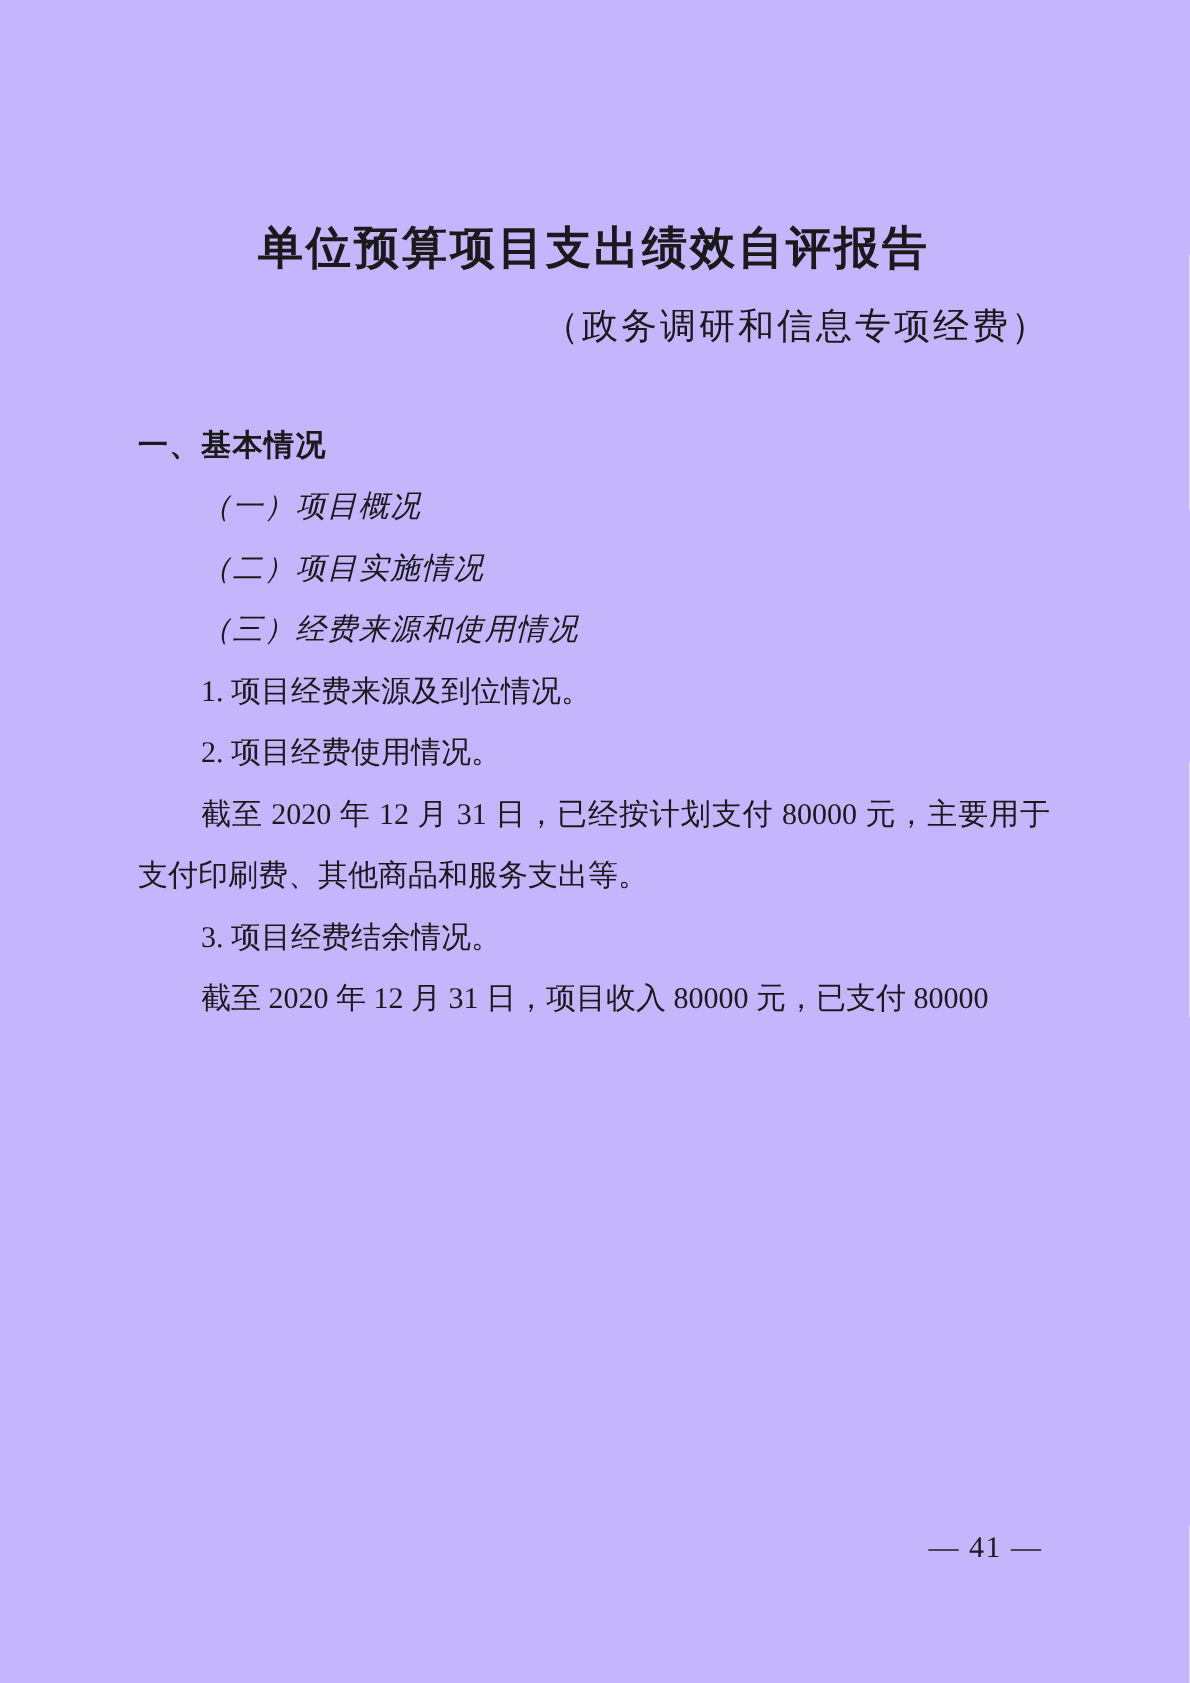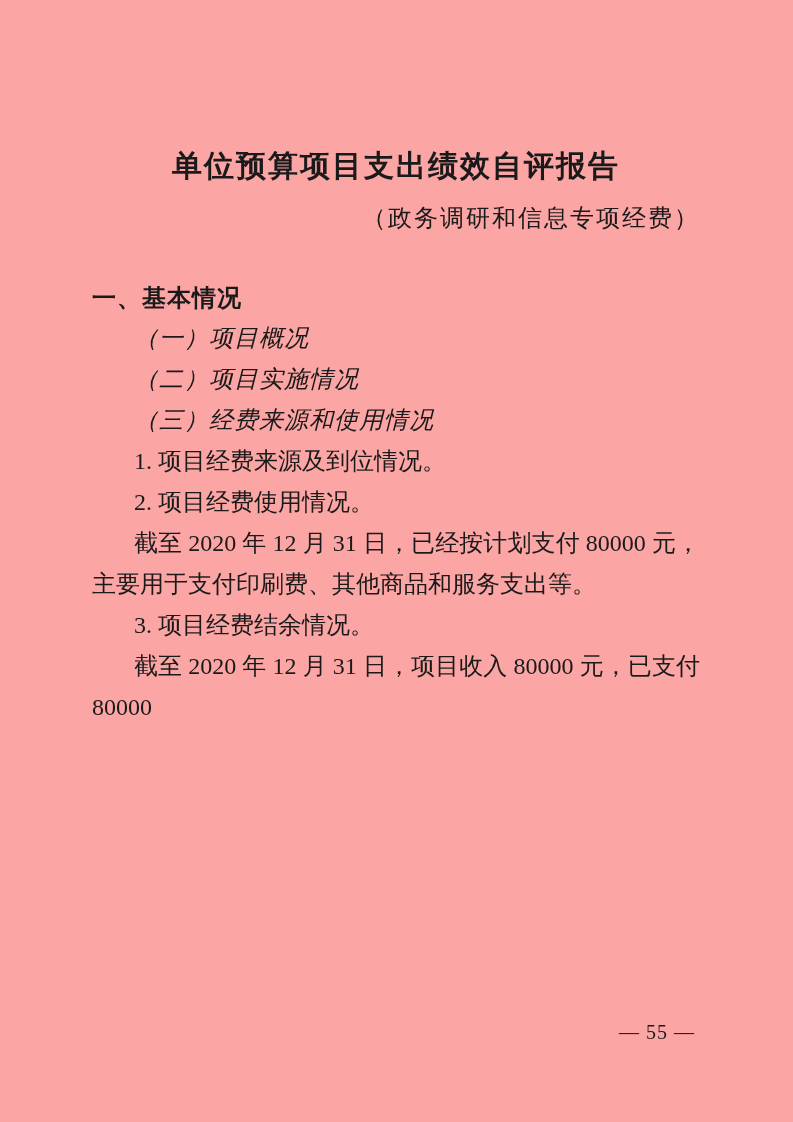--- a/index.html
+++ b/index.html
@@ -4,21 +4,21 @@
 <style>
   html, body {
     margin: 0;
     padding: 0;
     background: #ffffff;
   }
   .page {
     position: relative;
     width: 793px;
     height: 1122px;
-    background: #fca5a5;
+    background: #c4b5fd;
     overflow: hidden;
     font-family: "Liberation Serif", "DejaVu Serif", serif;
     color: #1a1a1a;
   }
   .content {
     position: absolute;
     left: 92px;
     top: 0;
     width: 608px;
   }
@@ -34,21 +34,21 @@
   .doc-subtitle {
     margin-top: 17px;
     font-size: 24px;
     line-height: 30px;
     text-align: right;
     letter-spacing: 2px;
     font-family: "Liberation Serif", "DejaVu Serif", serif;
   }
   .body-blocks {
     margin-top: 44px;
-    font-size: 24px;
+    font-size: 20px;
     line-height: 41px;
   }
   .body-blocks p {
     margin: 0;
     padding: 0;
   }
   .h1 {
     font-weight: bold;
     font-family: "Liberation Sans", "DejaVu Sans", sans-serif;
     letter-spacing: 1px;
@@ -93,14 +93,14 @@
       <p class="kai">（二）项目实施情况</p>
       <p class="kai">（三）经费来源和使用情况</p>
       <p class="num-item">1. 项目经费来源及到位情况。</p>
       <p class="num-item">2. 项目经费使用情况。</p>
       <p class="para">截至 2020 年 12 月 31 日，已经按计划支付 80000 元，主要用于支付印刷费、其他商品和服务支出等。</p>
       <p class="num-item">3. 项目经费结余情况。</p>
       <p class="para">截至 2020 年 12 月 31 日，项目收入 80000 元，已支付 80000</p>
     </div>
   </div>
 
-  <div class="footer">— 55 —</div>
+  <div class="footer">— 41 —</div>
 </div>
 
 </body></html>

